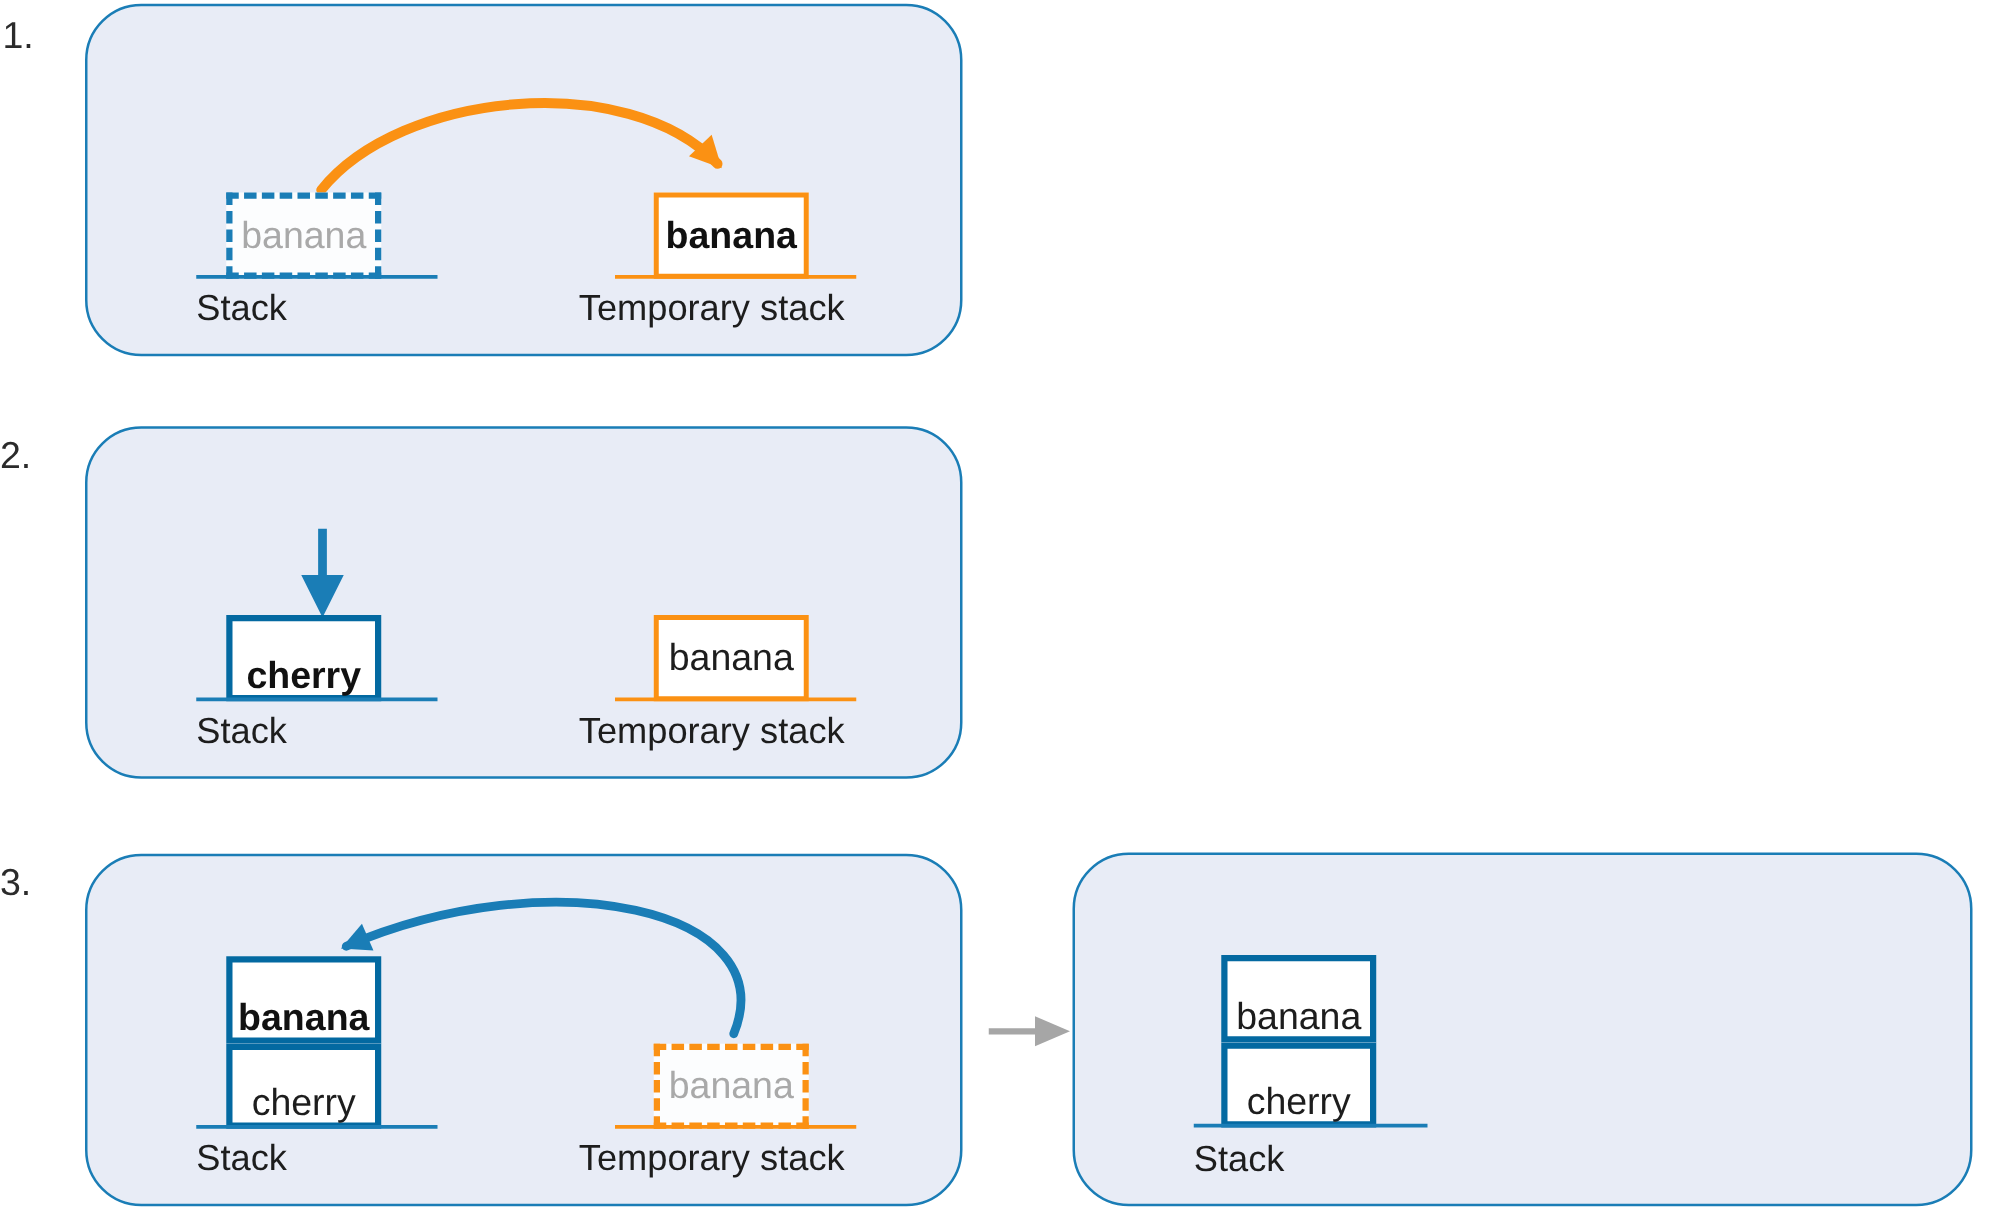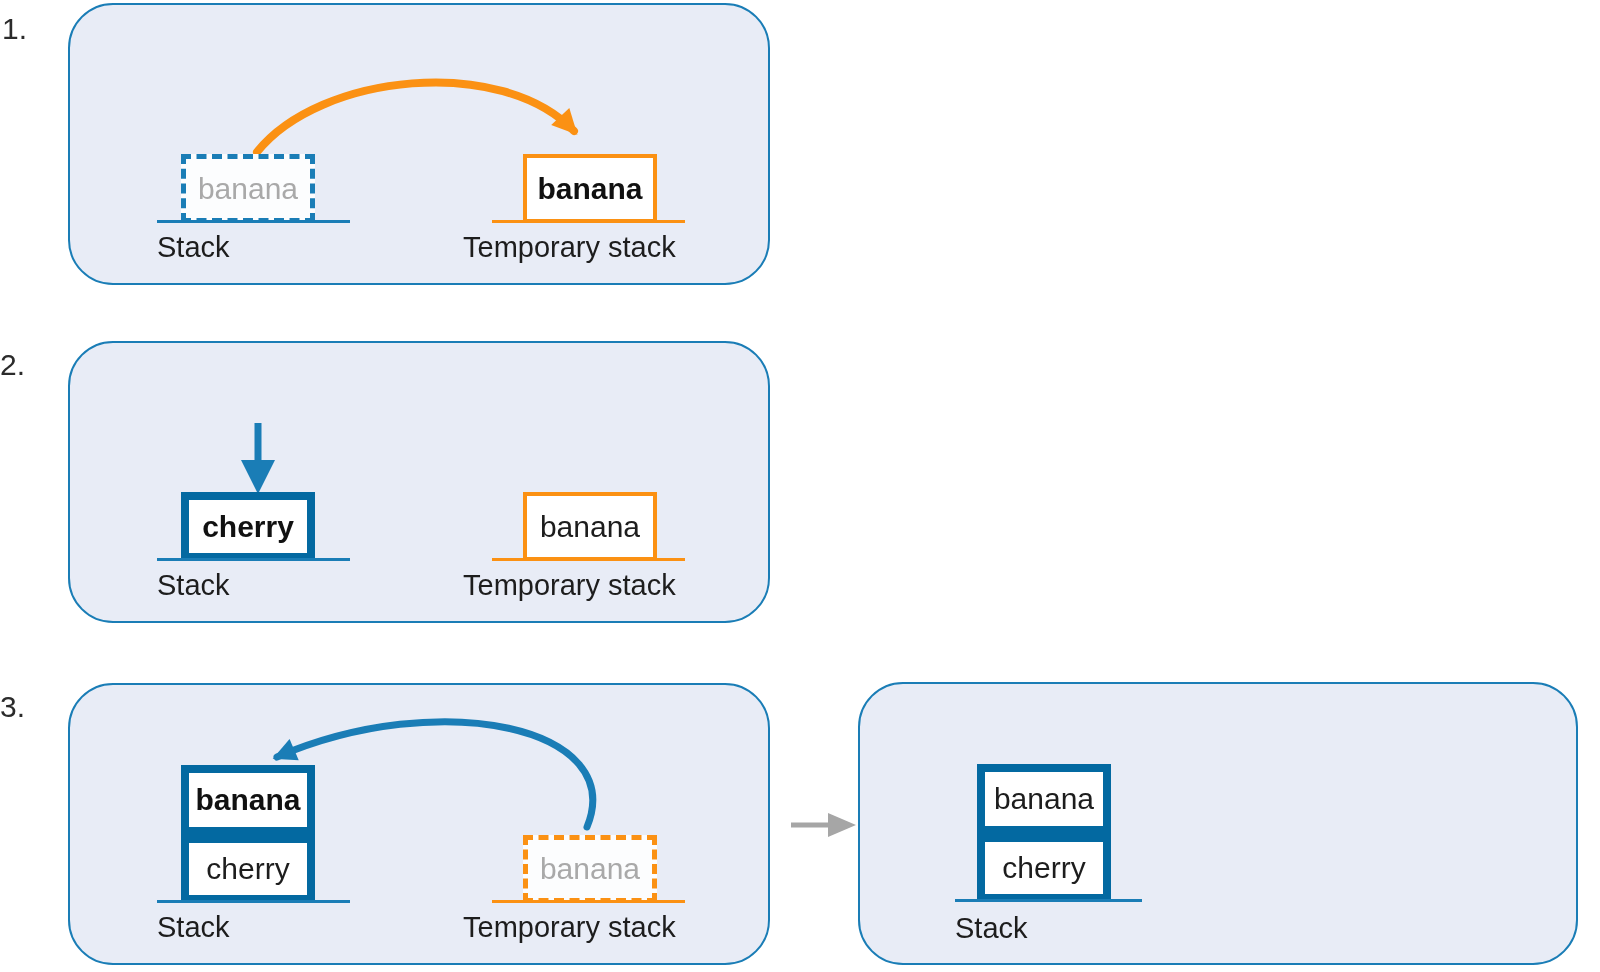--- a/index.html
+++ b/index.html
@@ -12,25 +12,25 @@
     position:absolute; font-size:30px; color:#2b2b2b; line-height:1;
   }
   .panel{
     position:absolute; width:702px; height:282px;
     background:#e8ecf6; border:2px solid #1a7db6; border-radius:45px;
     box-sizing:border-box;
   }
   .panel.wide{width:720px; height:283px;}
   .arrow-svg{position:absolute; left:0; top:0; pointer-events:none;}
   .box{
-    position:absolute; width:134px; height:69px; box-sizing:border-box;
+    position:absolute; width:124px; height:69px; box-sizing:border-box;
     background:#ffffff; display:flex; align-items:center; justify-content:center;
     font-size:30px; line-height:1;
   }
-  .box.blue{border:8px solid #0369a1;}
+  .box.blue{border:5px solid #0369a1;align-items:flex-end;}
   .box.orange{border:4px solid #fb9113;}
   .box.ghost-blue{border:5px dashed #1a7db6; background:#fcfdfe; color:#a9a9a9;}
   .box.ghost-orange{border:5px dashed #fb9113; background:#fcfdfe; color:#a9a9a9;}
   .box.bold{font-weight:bold; color:#111111;}
   .baseline{position:absolute; height:3px;}
   .baseline.blue{background:#1a7db6;}
   .baseline.orange{background:#fb9113;}
   .caption{
     position:absolute; font-size:29px; color:#1d1d1d;
     line-height:1.1; white-space:nowrap;

